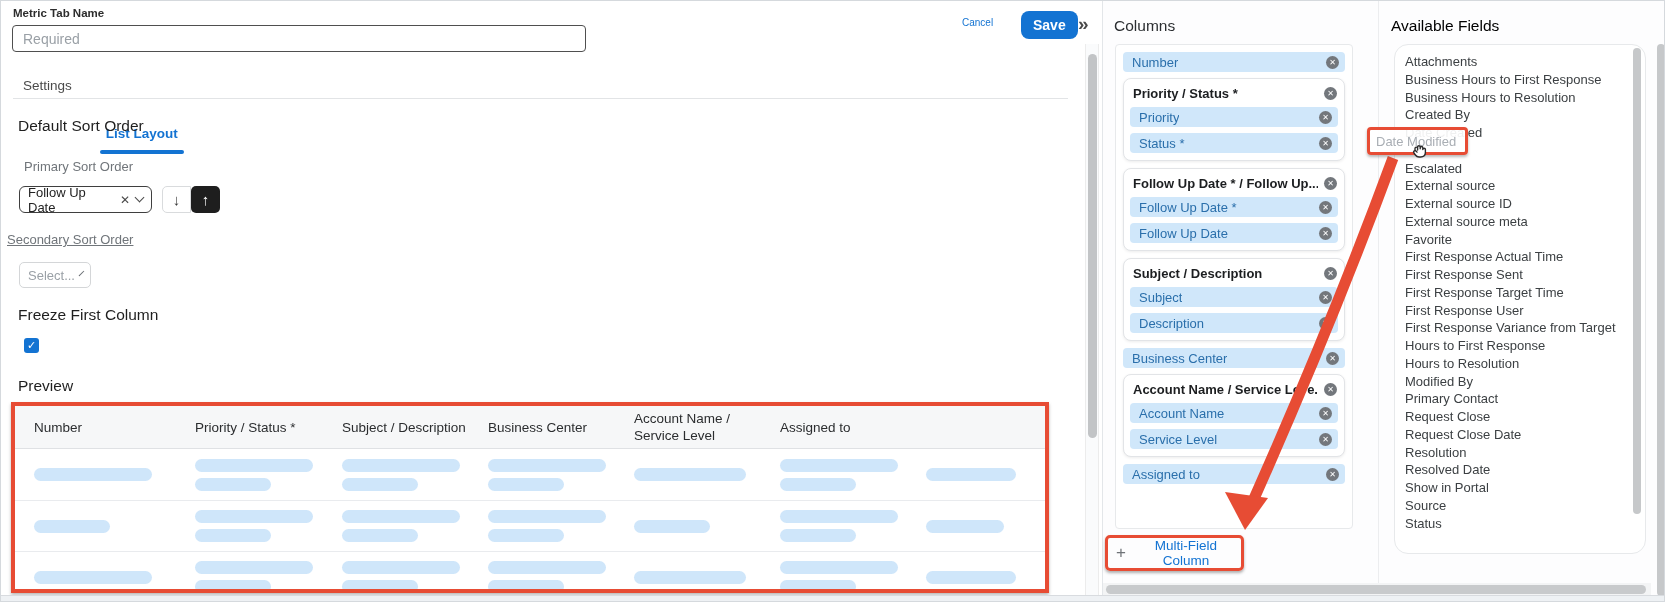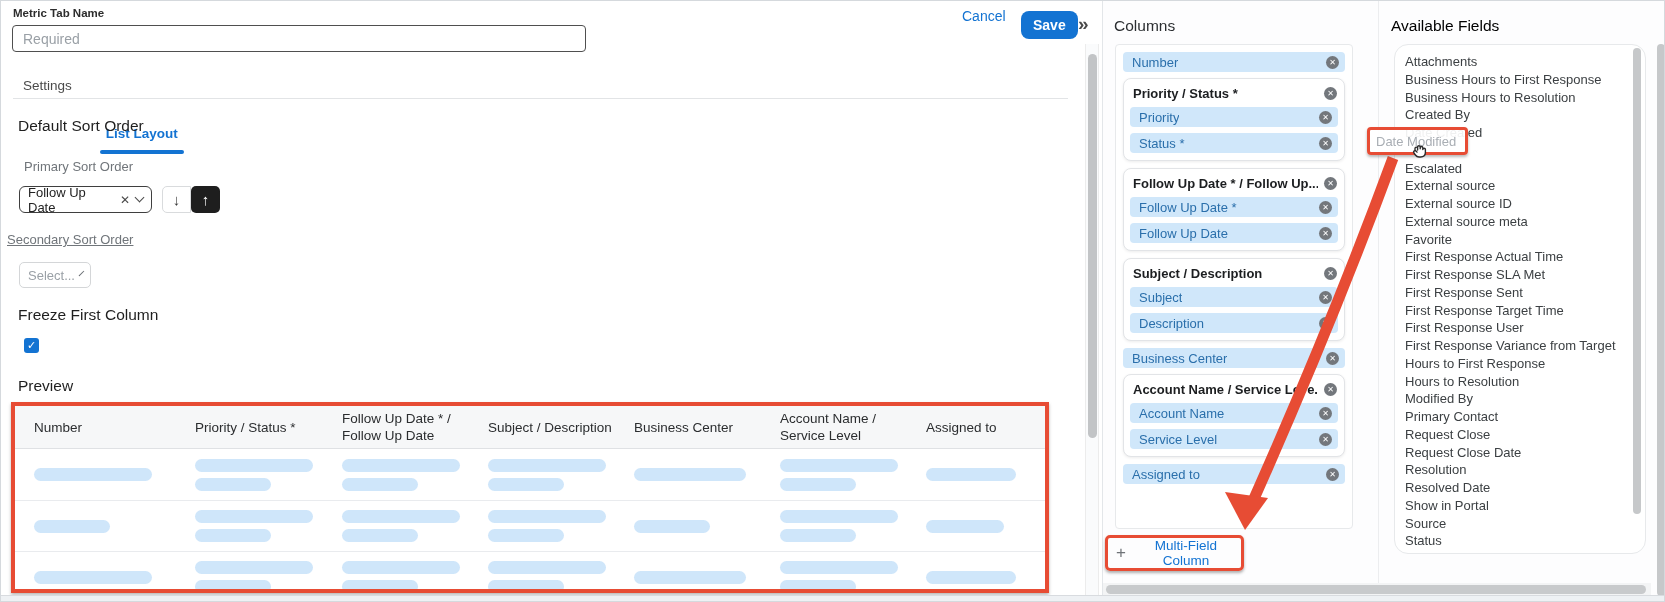--- a/index.html
+++ b/index.html
@@ -10,21 +10,21 @@
   body{ font-family:"Liberation Sans","DejaVu Sans",sans-serif; background:#fff; }
   .page{ position:relative; width:1665px; height:602px; background:#fff;
          border:1px solid #d5d9dd; overflow:hidden; }
 
   
   .metric-label{ position:absolute; left:12px; top:6px; font-size:11.5px; font-weight:700; color:#2d2d2d; }
   .metric-input{ position:absolute; left:11px; top:24px; width:574px; height:27px;
      border:1px solid #4f4f4f; border-radius:4px; padding:4px 10px; font-size:14px; color:#222;
      font-family:inherit; background:#fff; }
   .metric-input::placeholder{ color:#9aa0a6; }
-  .cancel-link{ position:absolute; left:961px; top:7px; color:var(--accent); font-size:14px; cursor:pointer; text-decoration:none; }
+  .cancel-link{ position:absolute; left:961px; top:16px; color:var(--accent); font-size:10px; cursor:pointer; text-decoration:none; }
   .save-btn{ position:absolute; left:1020px; top:10px; height:28px; padding:0 12px;
      background:var(--accent); color:#fff; border:none; border-radius:8px; font-size:14px; font-weight:700;
      font-family:inherit; cursor:pointer; }
   .collapse-ic{ position:absolute; left:1077px; top:12px; font-size:19px; font-weight:700; color:#4a4a4a; cursor:pointer; }
 
   
   .tabs{ position:absolute; left:22px; top:77px; display:flex; gap:34px; }
   .tab{ position:relative; font-size:13.5px; color:#4a4a4a; cursor:pointer; padding-bottom:10px; }
   .tab.active{ color:var(--accent); font-weight:700;margin-top:48px; }
   .tab.active::after{ content:""; position:absolute; left:-6px; right:-6px; bottom:-3px; height:4px;
@@ -159,21 +159,20 @@
   <div class="h1 h-freeze">Freeze First Column</div>
   <div class="checkbox">
     <span>✓</span>
   </div>
 
   <div class="h1 h-preview">Preview</div>
   <div class="preview-box">
     <div class="pv-grid pv-head" id="pvHead">
         <div class="cell">Number</div>
         <div class="cell">Priority / Status *</div>
-        <div class="cell">Follow Up Date * / Follow Up Date</div>
         <div class="cell">Subject / Description</div>
         <div class="cell">Business Center</div>
         <div class="cell">Account Name / Service Level</div>
         <div class="cell">Assigned to</div>
       </div>
     <div id="pvRows">
         <div class="pv-grid pv-row">
           <div class="cell">
             <div class="bar" style="width: 118px;"></div>
           </div>
@@ -349,21 +348,20 @@
         <li>Business Hours to Resolution</li>
         <li>Created By</li>
         <li>Date Created</li>
         <li class="drag-source">Date Modified</li>
         <li>Escalated</li>
         <li>External source</li>
         <li>External source ID</li>
         <li>External source meta</li>
         <li>Favorite</li>
         <li>First Response Actual Time</li>
-        <li>First Response SLA Met</li>
         <li>First Response Sent</li>
         <li>First Response Target Time</li>
         <li>First Response User</li>
         <li>First Response Variance from Target</li>
         <li>Hours to First Response</li>
         <li>Hours to Resolution</li>
         <li>Modified By</li>
         <li>Primary Contact</li>
         <li>Request Close</li>
         <li>Request Close Date</li>

